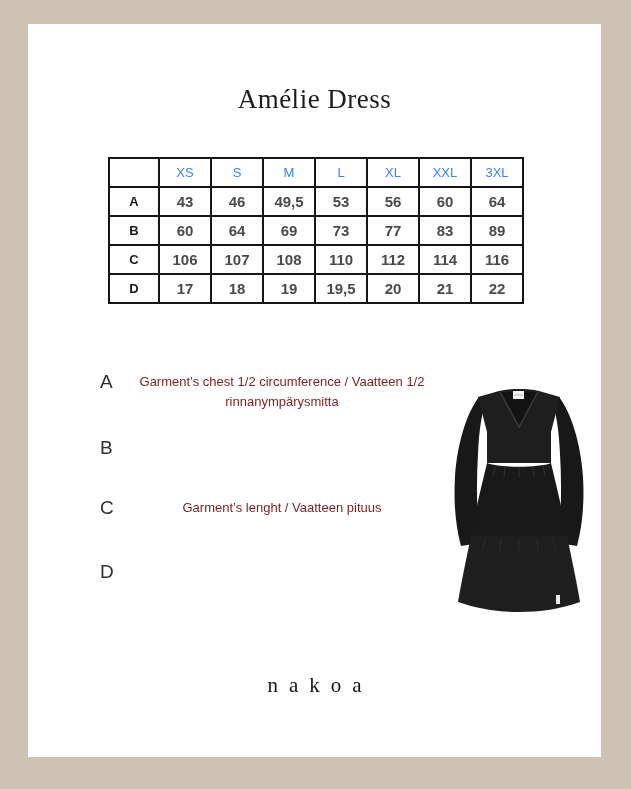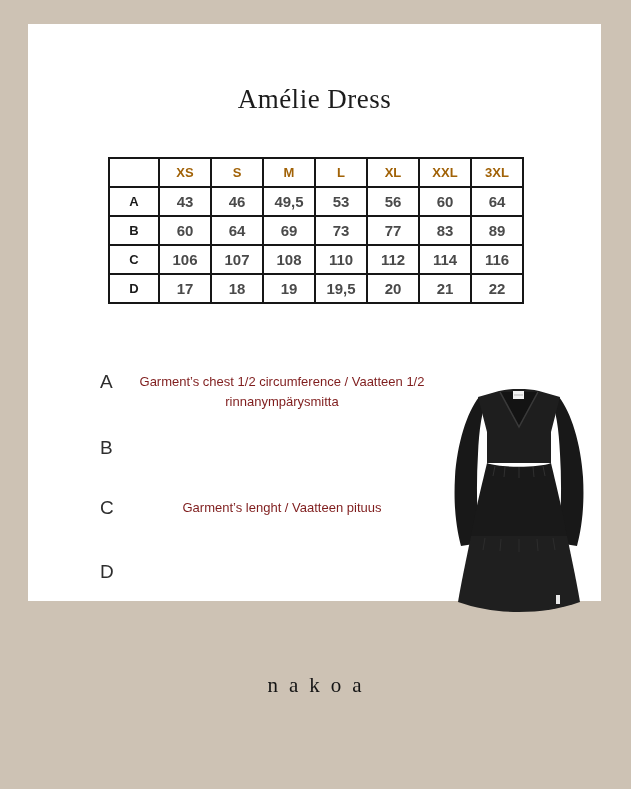--- a/index.html
+++ b/index.html
@@ -2,39 +2,39 @@
 <html><head>
 <meta charset="utf-8">
 <style>
   html,body{margin:0;padding:0;}
   body{
     width:631px;height:789px;position:relative;overflow:hidden;
     background:#cdc2b4;
     font-family:"Liberation Sans",sans-serif;
   }
   .panel{
-    position:absolute;left:28px;top:24px;width:573px;height:577px;
+    position:absolute;left:28px;top:24px;width:573px;height:733px;
     background:#ffffff;
   }
   .page-title{
     position:absolute;top:60px;left:0;width:100%;text-align:center;
     font-family:"Liberation Serif","DejaVu Serif",serif;
     font-size:27px;font-weight:400;letter-spacing:0.5px;color:#1c1c1c;
   }
   table.size-table{
     position:absolute;left:80px;top:133px;
     border-collapse:collapse;table-layout:fixed;
   }
   .size-table th,.size-table td{
     border:2px solid #161616;text-align:center;vertical-align:middle;
     height:27px;padding:0;
   }
   .size-table col.label-col{width:50px;}
   .size-table col.size-col{width:52px;}
-  .size-table thead th{font-size:13px;font-weight:bold;color:#a16207;border-radius:13px;}
+  .size-table thead th{font-size:13px;font-weight:normal;color:#3b82f6;border-radius:13px;}
   .size-table tbody th{font-size:13px;font-weight:bold;color:#1b1b1b;}
   .size-table tbody td{font-size:15px;font-weight:700;color:#4a4a4a;}
   .legend{
     position:absolute;left:70px;top:348px;width:340px;
   }
   .legend-item{display:flex;align-items:flex-start;}
   .legend-item:nth-child(1){margin-bottom:26px;}
   .legend-item:nth-child(2){margin-bottom:40px;}
   .legend-item:nth-child(3){margin-bottom:44px;}
   .legend-letter{

